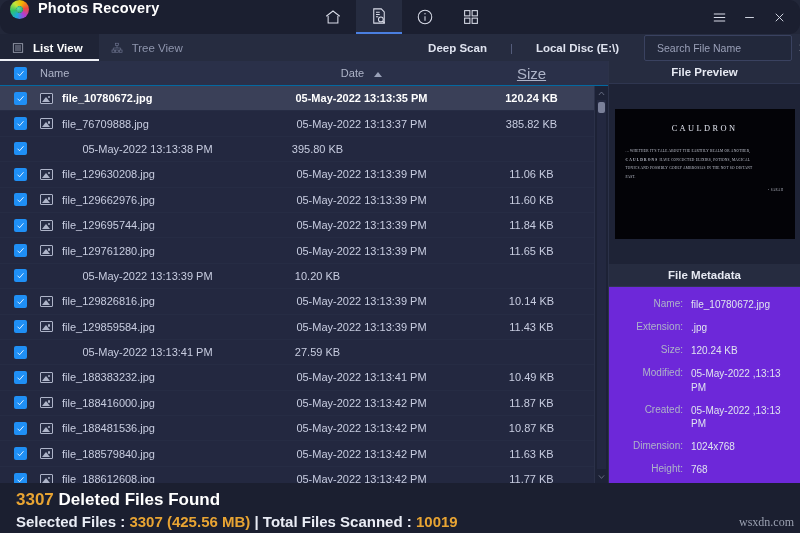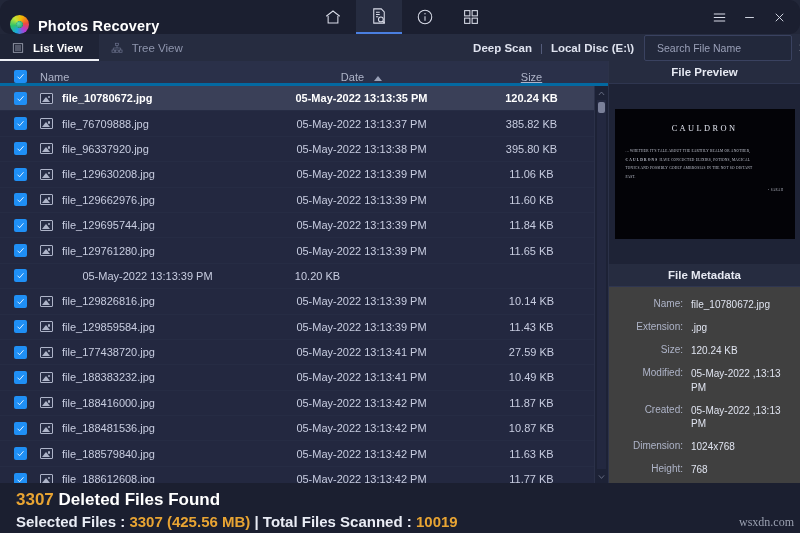--- a/index.html
+++ b/index.html
@@ -7,21 +7,21 @@
     width: 800px; height: 533px;
     background: #1d2133;
     font-family: "Liberation Sans", sans-serif;
     overflow: hidden;
   }
   #app { position: relative; width: 800px; height: 533px; background: #222739; }
 
   
   .titlebar {
     position: absolute; left: 0; top: 0; width: 800px; height: 34px;
-    background: #1b1f30; display: flex; align-items: flex-end; border-radius: 11px;
+    background: #1b1f30; display: flex; align-items: flex-start; border-radius: 11px;
   }
   .logo-wrap { width: 38px; display: flex; justify-content: center; align-items: center; }
   .logo {
     width: 19px; height: 19px; border-radius: 50%;
     background:
       radial-gradient(circle at 50% 50%, #1b1f30 0 24%, transparent 25%),
       conic-gradient(from 200deg, #1aa7e0, #2fc36a, #c2e53a, #f2b400, #ef4b3b, #b23bd6, #1aa7e0);
     position: relative;
   }
   .logo::after{
@@ -60,51 +60,51 @@
   .vtab.active .lbl { color: #ffffff; font-weight: bold; }
   .vtab.active::after {
     content: ""; position: absolute; left: 0; right: 0; bottom: 0; height: 2px; background: #eef0f6;
   }
   .vtab .ico { width: 16px; height: 14px; display:flex; align-items:center; justify-content:center;}
   .vtab .ico svg { stroke: #c3c8d8; fill: none; stroke-width: 1.3; }
   .vtab:not(.active) .ico svg { stroke: #6e7590; }
 
   .tb-right {
     position: absolute; right: 8px; top: 0; height: 27px;
-    display: flex; align-items: center; gap: 0;
+    display: flex; align-items: center; gap: 15px;
   }
   .tb-text { color: #dfe3ef; font-size: 11.5px; font-weight: bold; }
   .tb-sep { color: #5c6party; color:#596180; font-size: 11.5px; padding: 0 8px; }
   .searchbox {
     margin-left: 10px; width: 148px; height: 19px; background: #1b203050;
     border: 1px solid #3a4260; display: flex; align-items: center; gap: 6px;
     padding: 12px 6px; border-radius: 2px;
   }
   .searchbox svg { stroke: #d5d9e6; fill: none; stroke-width: 1.6; }
   .search-input {
     flex: 1; background: transparent; border: none; outline: none;
     color: #c7cbd9; font-size: 10.5px; font-family: "Liberation Sans", sans-serif;
   }
   .search-input::placeholder { color: #9aa0b8; }
   .search-clear { color: #d5d9e6; font-size: 12px; cursor: pointer; line-height: 1; }
 
   
   .main { position: absolute; left: 0; top: 61px; width: 800px; height: 422px; display: flex; }
   .filepane { width: 608px; height: 422px; position: relative; background: #232840; }
-  .rightpane { width: 192px; height: 422px; background: #404040; border-left: 1px solid #2c3249; }
+  .rightpane { width: 192px; height: 422px; background: #6d28d9; border-left: 1px solid #2c3249; }
 
   
   .thead {
-    height: 25px; background: #2a3049; display: flex; align-items: flex-end;
-    border-bottom: 3px solid #0369a1;
+    height: 25px; background: #2a3049; display: flex; align-items: center;
+    border-bottom: 1px solid #0369a1;
   }
   .th-chk { width: 40px; display: flex; justify-content: center; }
   .th-name { flex: 1; color: #aeb4c8; font-size: 11px; }
   .th-date { width: 215px; color: #aeb4c8; font-size: 11px; text-align: center; position: relative;}
-  .th-size { width: 125px; color: #aeb4c8; font-size: 11px; text-align: center; text-decoration: underline; }
+  .th-size { width: 125px; color: #aeb4c8; font-size: 15px; text-align: center; text-decoration: underline; }
   .sort-tri {
     display: inline-block; margin-left: 7px; width: 0; height: 0;
     border-left: 4px solid transparent; border-right: 4px solid transparent;
     border-bottom: 5px solid #9aa1b8; vertical-align: middle;
   }
 
   .chk {
     width: 13px; height: 13px; border-radius: 2px; background: #1f8ff5;
     display: flex; align-items: center; justify-content: center; cursor: pointer;
   }
@@ -356,24 +356,20 @@
             <div style="width:14px"></div>
           </div>
           <div class="row">
             <div class="r-chk">
               <div class="chk">
                 <svg width="9" height="9" viewBox="0 0 24 24">
                   <path d="M4 12.5 L9.5 18 L20 6"></path>
                 </svg>
               </div>
             </div>
-            <div class="r-name">
-              <span class="img-ico"></span>
-              <span>file_96337920.jpg</span>
-            </div>
             <div class="r-date">05-May-2022 13:13:38 PM</div>
             <div class="r-size">395.80 KB</div>
             <div style="width:14px"></div>
           </div>
           <div class="row">
             <div class="r-chk">
               <div class="chk">
                 <svg width="9" height="9" viewBox="0 0 24 24">
                   <path d="M4 12.5 L9.5 18 L20 6"></path>
                 </svg>
@@ -479,24 +475,20 @@
             <div class="r-size">11.43 KB</div>
             <div style="width:14px"></div>
           </div>
           <div class="row">
             <div class="r-chk">
               <div class="chk">
                 <svg width="9" height="9" viewBox="0 0 24 24">
                   <path d="M4 12.5 L9.5 18 L20 6"></path>
                 </svg>
               </div>
-            </div>
-            <div class="r-name">
-              <span class="img-ico"></span>
-              <span>file_177438720.jpg</span>
             </div>
             <div class="r-date">05-May-2022 13:13:41 PM</div>
             <div class="r-size">27.59 KB</div>
             <div style="width:14px"></div>
           </div>
           <div class="row">
             <div class="r-chk">
               <div class="chk">
                 <svg width="9" height="9" viewBox="0 0 24 24">
                   <path d="M4 12.5 L9.5 18 L20 6"></path>

